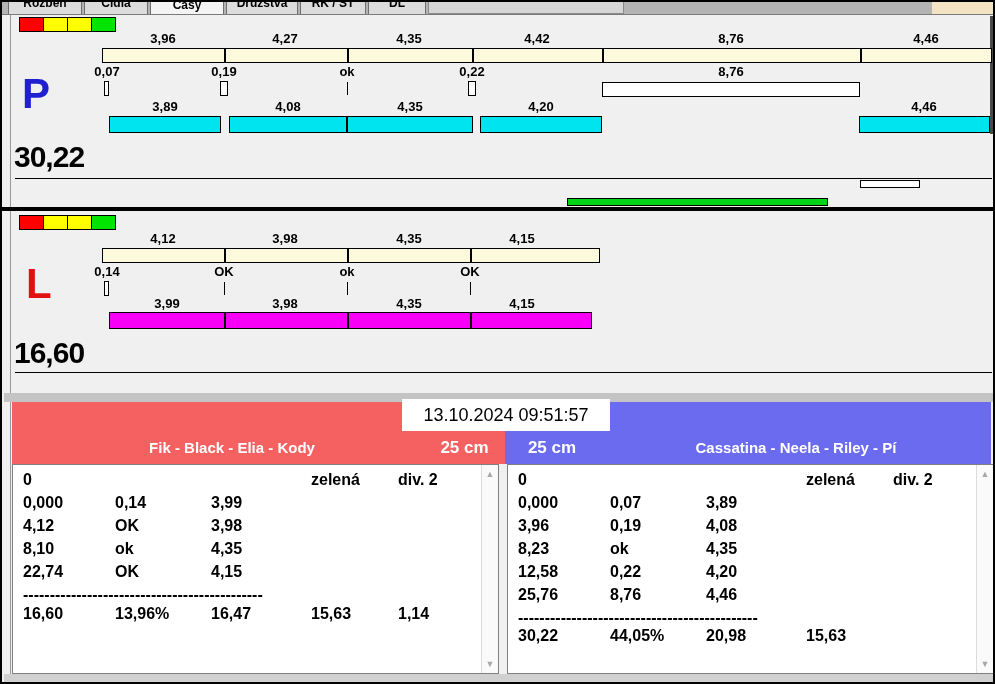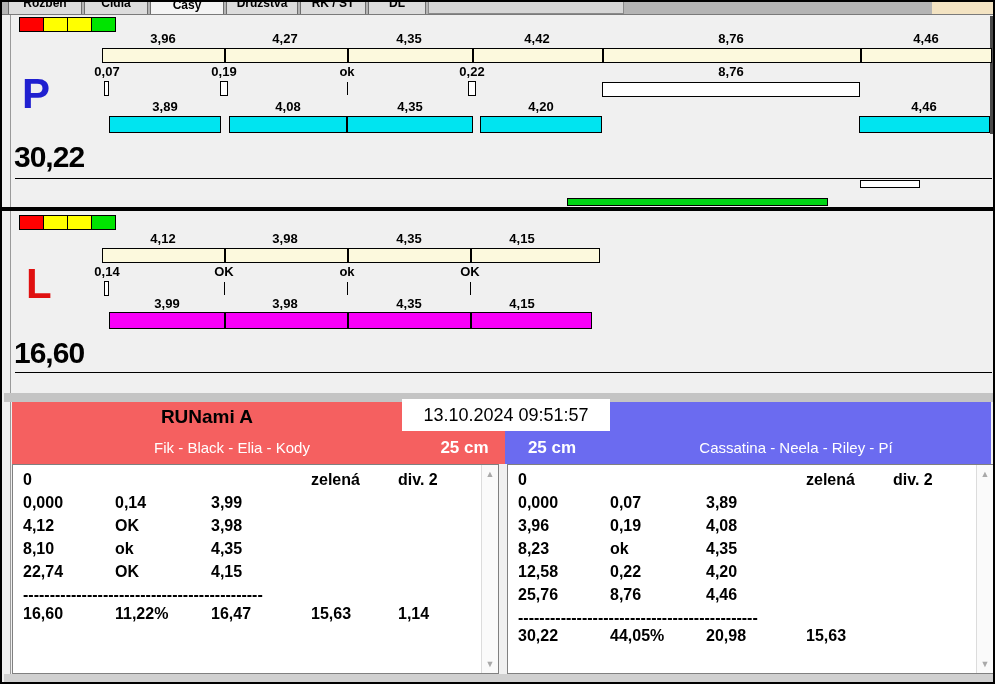--- a/index.html
+++ b/index.html
@@ -32,21 +32,21 @@
   .magenta { background:#f800f8; }
   .tick-rect { position:absolute; width:6px; height:15px; background:#fff; border:1px solid #000; box-sizing:border-box; }
   .tick-line { position:absolute; width:1px; height:13px; background:#000; }
 
   .lane-letter { position:absolute; font-size:42px; font-weight:bold; line-height:40px; }
   .lane-total  { position:absolute; font-size:30px; font-weight:bold; letter-spacing:-1px; }
   .hline { position:absolute; height:1px; background:#000; }
 
   .team-band { position:absolute; top:400px; height:62px; }
   .team-title { position:absolute; font-size:19px; font-weight:bold; text-align:center; color:#000; }
-  .team-sub   { position:absolute; font-size:15px; font-weight:normal; text-align:center; color:#fff; }
+  .team-sub   { position:absolute; font-size:15px; font-weight:bold; text-align:center; color:#fff; }
   .jump       { position:absolute; font-size:17px; font-weight:bold; text-align:center; color:#fff; }
   .dtbox { position:absolute; left:400px; top:397px; width:208px; height:32px; background:#fff;
            font-size:18px; text-align:center; line-height:32px; }
 
   .tablebox { position:absolute; top:462px; width:487px; height:210px; background:#fff;
               border:1px solid #808080; box-sizing:border-box; }
   .cell { position:absolute; font-size:16px; font-weight:bold; white-space:nowrap; }
   .dashline { position:absolute; font-size:16px; font-weight:bold; white-space:nowrap; overflow:hidden; width:300px; letter-spacing:0px; }
   .scrollbar { position:absolute; right:0; top:0; width:16px; height:100%; background:#fafafa; border-left:1px solid #dcdcdc; }
   .sb-arrow { position:absolute; left:0; width:16px; height:14px; color:#a9a9a9; font-size:9px; text-align:center; line-height:14px; }
@@ -174,21 +174,20 @@
     <div class="divider" style="left:360px;height:17px;"></div>
   </div>
 
   <div class="lane-total" style="left:12px;top:334px;">16,60</div>
   <div class="hline" style="left:13px;top:370px;width:977px;"></div>
   <div class="gray-band"></div>
 
   <div class="team-band" style="left:10px;width:493px;background:#f56060;"></div>
   <div class="team-band" style="left:503px;width:486px;background:#6b6bf0;"></div>
 
-  <div class="team-title" style="left:10px;top:404px;width:390px;">RUNami A</div>
 
   <div class="team-sub" style="left:10px;top:437px;width:440px;">Fik - Black - Elia - Kody</div>
   <div class="jump" style="left:420px;top:436px;width:85px;">25 cm</div>
   <div class="jump" style="left:505px;top:436px;width:90px;">25 cm</div>
   <div class="team-sub" style="left:600px;top:437px;width:388px;">Cassatina - Neela - Riley - Pí</div>
 
   <div class="dtbox">13.10.2024 09:51:57</div>
 
   <div class="tablebox" style="left:10px;">
     <div class="cell" style="left:10px;top:6px;">0</div>
@@ -207,21 +206,21 @@
     <div class="cell" style="left:102px;top:75px;">ok</div>
     <div class="cell" style="left:198px;top:75px;">4,35</div>
 
     <div class="cell" style="left:10px;top:98px;">22,74</div>
     <div class="cell" style="left:102px;top:98px;">OK</div>
     <div class="cell" style="left:198px;top:98px;">4,15</div>
 
     <div class="dashline" style="left:10px;top:121px;">---------------------------------------------</div>
 
     <div class="cell" style="left:10px;top:140px;">16,60</div>
-    <div class="cell" style="left:102px;top:140px;">11,22%</div>
+    <div class="cell" style="left:102px;top:140px;">13,96%</div>
     <div class="cell" style="left:198px;top:140px;">16,47</div>
     <div class="cell" style="left:298px;top:140px;">15,63</div>
     <div class="cell" style="left:385px;top:140px;">1,14</div>
 
     <div class="scrollbar">
       <div class="sb-arrow" style="top:2px;">▲</div>
       <div class="sb-arrow" style="bottom:2px;">▼</div>
     </div>
   </div>
 

